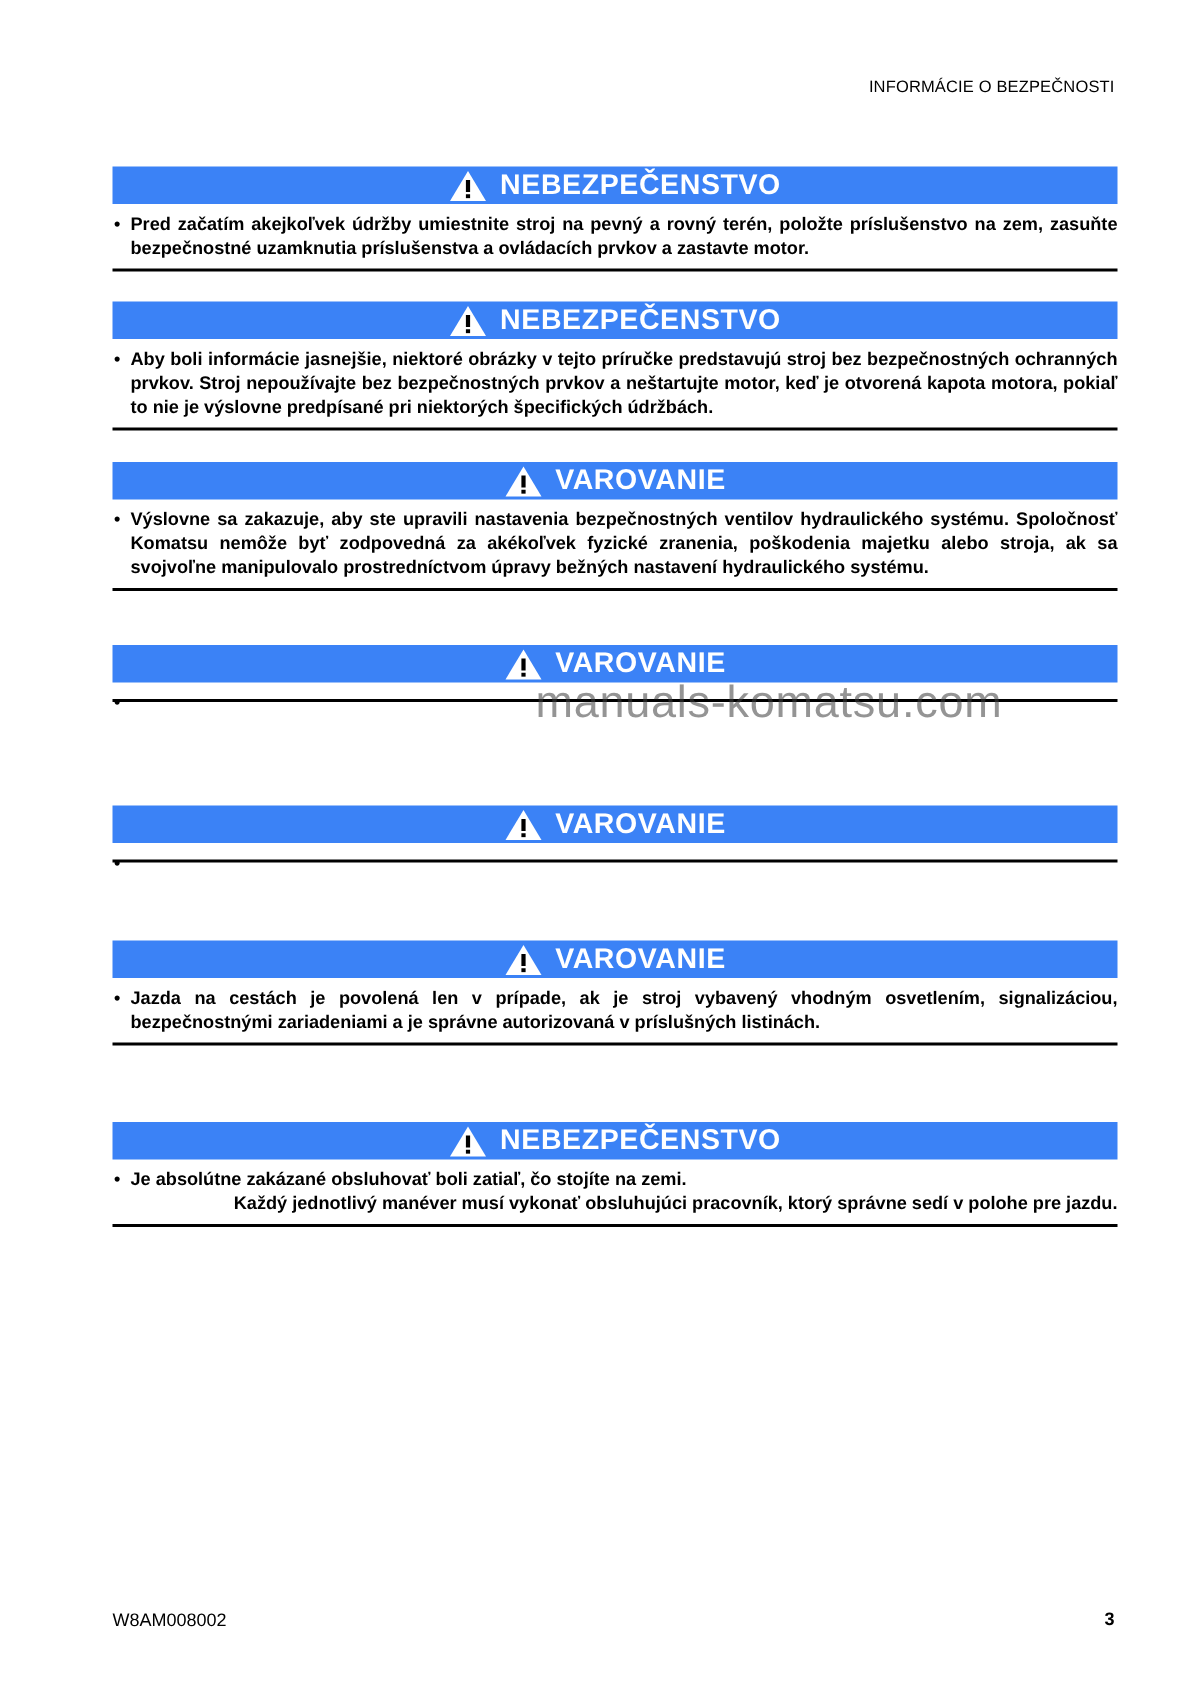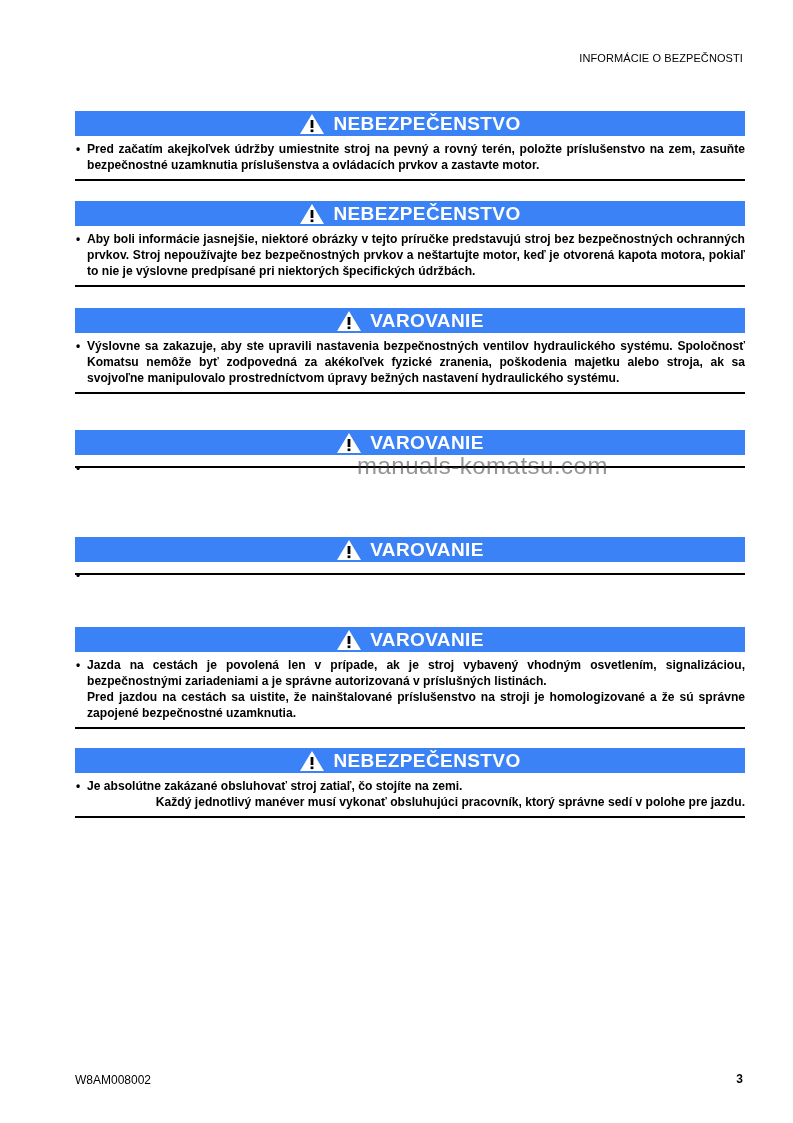--- a/index.html
+++ b/index.html
@@ -71,21 +71,21 @@
     }
     .notice-rule {
       height: 2px;
       background: #000;
       margin-top: 0;
     }
     .watermark {
       position: absolute;
       left: 357px;
       top: 452px;
-      font-size: 24px;
+      font-size: 30px;
       color: rgba(60,60,60,0.55);
       letter-spacing: 0.5px;
       pointer-events: none;
       white-space: nowrap;
     }
     .footer-code {
       position: absolute;
       left: 75px;
       top: 1073px;
       font-size: 12px;
@@ -200,39 +200,38 @@
           <polygon points="13,1 25,21 1,21" fill="#fff"></polygon>
           <rect x="11.6" y="7" width="2.8" height="8" fill="#000"></rect>
           <rect x="11.6" y="16.5" width="2.8" height="2.6" fill="#000"></rect>
         </svg>
     </span>
     <span class="notice-title">VAROVANIE</span>
   </div>
   <div class="notice-body">
     <span class="bullet">•</span>
     <p>Jazda na cestách je povolená len v prípade, ak je stroj vybavený vhodným osvetlením, signalizáciou, bezpečnostnými zariadeniami a je správne autorizovaná v príslušných listinách.</p>
-    <p>Pred jazdou na cestách sa uistite, že nainštalované príslušenstvo na stroji je homologizované a že sú správne zapojené bezpečnostné uzamknutia.</p>
   </div>
   <div class="notice-rule"></div>
 </div>
 
 <div class="notice" style="top:748px;">
   <div class="notice-bar">
     <span class="warn-icon">
       <svg width="26" height="22" viewBox="0 0 26 22">
           <polygon points="13,1 25,21 1,21" fill="#fff"></polygon>
           <rect x="11.6" y="7" width="2.8" height="8" fill="#000"></rect>
           <rect x="11.6" y="16.5" width="2.8" height="2.6" fill="#000"></rect>
         </svg>
     </span>
     <span class="notice-title">NEBEZPEČENSTVO</span>
   </div>
   <div class="notice-body">
     <span class="bullet">•</span>
-    <p style="text-align:left;">Je absolútne zakázané obsluhovať stroj zatiaľ, čo stojíte na zemi.</p>
+    <p style="text-align:left;">Je absolútne zakázané obsluhovať boli zatiaľ, čo stojíte na zemi.</p>
     <p style="text-align:right;">Každý jednotlivý manéver musí vykonať obsluhujúci pracovník, ktorý správne sedí v polohe pre jazdu.</p>
   </div>
   <div class="notice-rule"></div>
 </div>
 
 <div class="watermark">manuals-komatsu.com</div>
 
 <div class="footer-code">W8AM008002</div>
 <div class="footer-page">3</div>
 

